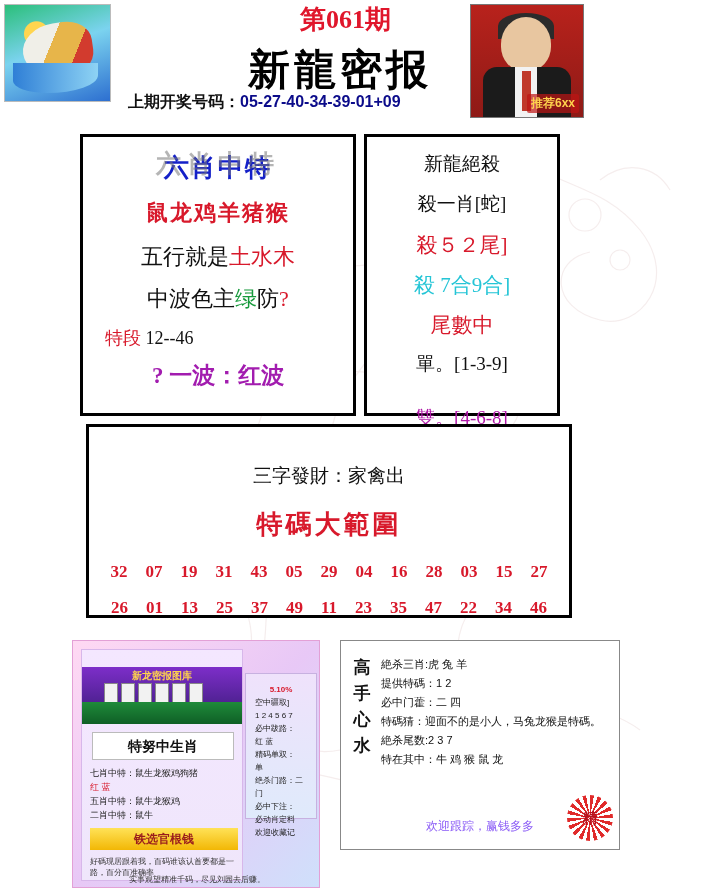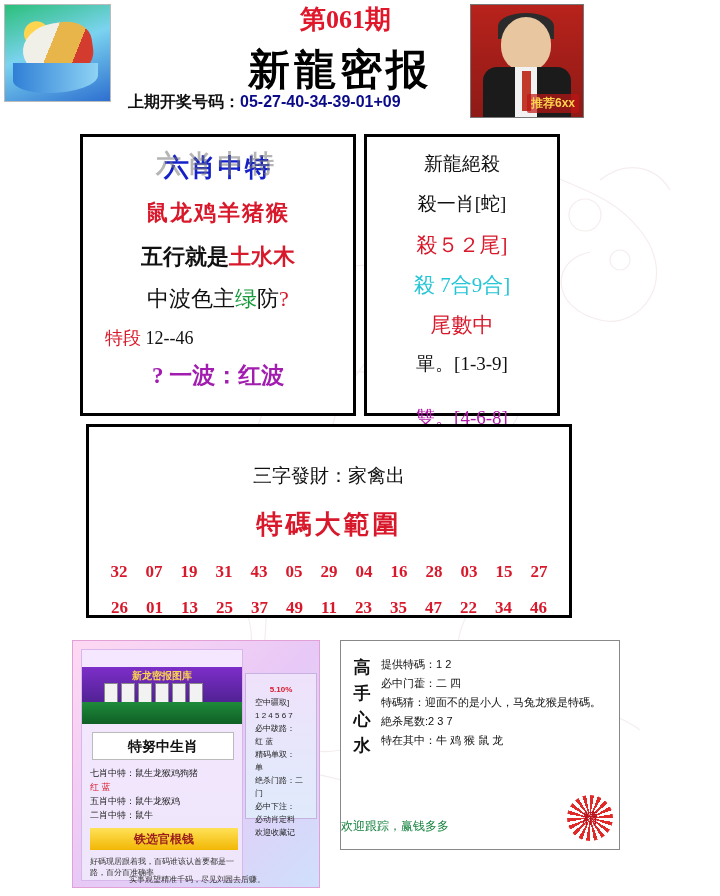--- a/index.html
+++ b/index.html
@@ -93,21 +93,21 @@
   .l-line{text-align:center;font-family:"Liberation Serif", serif;}
   .l1{
     position:relative;margin-top:14px;font-size:25px;font-weight:bold;
     color:#1420c8;letter-spacing:2px;
   }
   .l1 .ghost{
     position:absolute;left:0;right:0;top:-4px;
     color:rgba(120,120,120,.55);font-size:25px;letter-spacing:6px;
   }
   .l2{margin-top:14px;font-size:22px;font-weight:bold;color:#d8192b;letter-spacing:2px;}
-  .l3{margin-top:14px;font-size:22px;color:#111;font-weight:bold;}
+  .l3{margin-top:14px;font-size:22px;color:#111;}
   .l3 .hl{color:#d8192b;}
   .l4{margin-top:12px;font-size:22px;color:#111;}
   .l4 .green{color:#179a3c;}
   .l4 .q{color:#d8192b;}
   .l5{margin-top:12px;font-size:18px;color:#111;text-align:left;padding-left:22px;}
   .l5 .rd{color:#d8192b;}
   .l6{margin-top:10px;font-size:23px;color:#a21caf;font-weight:bold;}
 
   .r1{margin-top:14px;text-align:center;font-size:19px;color:#111;font-family:"Liberation Serif", serif;}
   .r2{margin-top:14px;text-align:center;font-size:19px;color:#111;font-family:"Liberation Serif", serif;}
@@ -192,22 +192,22 @@
   .gs-col{
     position:absolute;left:10px;top:14px;width:22px;
     font-size:17px;font-weight:bold;color:#111;line-height:26px;text-align:center;
     font-family:"Liberation Serif", serif;
   }
   .gs-lines{
     position:absolute;left:40px;top:14px;right:8px;
     font-size:11px;color:#111;line-height:19px;
   }
   .gs-foot{
-    position:absolute;left:0;right:0;bottom:14px;
-    font-size:12px;color:#15803d;
+    position:absolute;left:0;right:0;bottom:14px;text-align:center;
+    font-size:12px;color:#8b5cf6;
   }
   .gs-seal{
     position:absolute;right:6px;bottom:8px;width:46px;height:46px;
   }
   .gs-seal .burst{
     position:absolute;inset:0;
     background:conic-gradient(#e02a2a 0 10deg,#fff 10deg 20deg,#e02a2a 20deg 30deg,#fff 30deg 40deg,
       #e02a2a 40deg 50deg,#fff 50deg 60deg,#e02a2a 60deg 70deg,#fff 70deg 80deg,
       #e02a2a 80deg 90deg,#fff 90deg 100deg,#e02a2a 100deg 110deg,#fff 110deg 120deg,
       #e02a2a 120deg 130deg,#fff 130deg 140deg,#e02a2a 140deg 150deg,#fff 150deg 160deg,
@@ -369,20 +369,21 @@
 </div>
 
 <div class="gaoshou">
   <div class="gs-col">
     <div>高</div>
     <div>手</div>
     <div>心</div>
     <div>水</div>
   </div>
   <div class="gs-lines">
+    <div>絶杀三肖:虎 兔 羊</div>
     <div>提供特碼：1 2</div>
     <div>必中门藿：二 四</div>
     <div>特碼猜：迎面不的是小人，马兔龙猴是特碼。</div>
     <div>絶杀尾数:2 3 7</div>
     <div>特在其中：牛 鸡 猴 鼠 龙</div>
   </div>
   <div class="gs-foot">欢迎跟踪，赢钱多多</div>
   <div class="gs-seal">
     <div class="burst"></div>
     <div class="ch">精</div>

